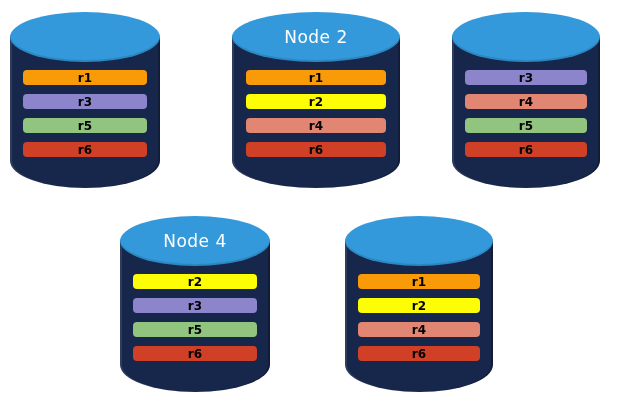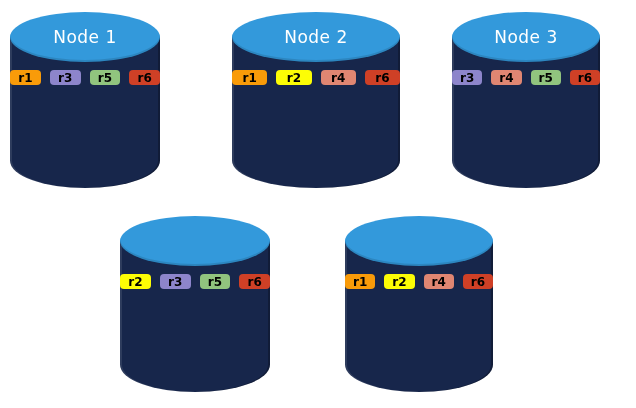--- a/index.html
+++ b/index.html
@@ -58,21 +58,21 @@
     pointer-events: none;
   }
 
   
   .replica-stack {
     position: absolute;
     left: 0;
     top: 58px;
     width: 100%;
     display: flex;
-    flex-direction: row;
+    flex-direction: column;
     align-items: center;
     gap: 9px;
   }
   .replica {
     width: 83%;
     height: 15px;
     border-radius: 4px;
     display: flex;
     align-items: center;
     justify-content: center;
@@ -83,21 +83,20 @@
     box-sizing: border-box;
   }
 </style>
 </head>
 <body>
 
 <div id="canvas" style="background: rgb(255, 255, 255);">
     <div class="node" style="left: 10px; top: 12px; width: 150px; height: 176px;">
       <div class="cyl-body" style="background: rgb(23, 38, 75);"></div>
       <div class="cyl-top" style="background: rgb(51, 153, 219);"></div>
-      <div class="node-label" style="color: rgb(255, 255, 255);">Node 1</div>
       <div class="replica-stack">
         <div class="replica" style="background: rgb(249, 155, 9); color: rgb(0, 0, 0);">r1</div>
         <div class="replica" style="background: rgb(141, 133, 203); color: rgb(0, 0, 0);">r3</div>
         <div class="replica" style="background: rgb(145, 196, 126); color: rgb(0, 0, 0);">r5</div>
         <div class="replica" style="background: rgb(207, 64, 38); color: rgb(0, 0, 0);">r6</div>
       </div>
     </div>
     <div class="node" style="left: 232px; top: 12px; width: 168px; height: 176px;">
       <div class="cyl-body" style="background: rgb(23, 38, 75);"></div>
       <div class="cyl-top" style="background: rgb(51, 153, 219);"></div>
@@ -105,31 +104,31 @@
       <div class="replica-stack">
         <div class="replica" style="background: rgb(249, 155, 9); color: rgb(0, 0, 0);">r1</div>
         <div class="replica" style="background: rgb(253, 253, 5); color: rgb(0, 0, 0);">r2</div>
         <div class="replica" style="background: rgb(224, 134, 114); color: rgb(0, 0, 0);">r4</div>
         <div class="replica" style="background: rgb(207, 64, 38); color: rgb(0, 0, 0);">r6</div>
       </div>
     </div>
     <div class="node" style="left: 452px; top: 12px; width: 148px; height: 176px;">
       <div class="cyl-body" style="background: rgb(23, 38, 75);"></div>
       <div class="cyl-top" style="background: rgb(51, 153, 219);"></div>
-      <div class="node-label" style="color: rgb(255, 255, 255);">Node 3</div>
       <div class="replica-stack">
         <div class="replica" style="background: rgb(141, 133, 203); color: rgb(0, 0, 0);">r3</div>
         <div class="replica" style="background: rgb(224, 134, 114); color: rgb(0, 0, 0);">r4</div>
         <div class="replica" style="background: rgb(145, 196, 126); color: rgb(0, 0, 0);">r5</div>
         <div class="replica" style="background: rgb(207, 64, 38); color: rgb(0, 0, 0);">r6</div>
       </div>
     </div>
     <div class="node" style="left: 120px; top: 216px; width: 150px; height: 176px;">
       <div class="cyl-body" style="background: rgb(23, 38, 75);"></div>
       <div class="cyl-top" style="background: rgb(51, 153, 219);"></div>
+      <div class="node-label" style="color: rgb(255, 255, 255);">Node 4</div>
       <div class="replica-stack">
         <div class="replica" style="background: rgb(253, 253, 5); color: rgb(0, 0, 0);">r2</div>
         <div class="replica" style="background: rgb(141, 133, 203); color: rgb(0, 0, 0);">r3</div>
         <div class="replica" style="background: rgb(145, 196, 126); color: rgb(0, 0, 0);">r5</div>
         <div class="replica" style="background: rgb(207, 64, 38); color: rgb(0, 0, 0);">r6</div>
       </div>
     </div>
     <div class="node" style="left: 345px; top: 216px; width: 148px; height: 176px;">
       <div class="cyl-body" style="background: rgb(23, 38, 75);"></div>
       <div class="cyl-top" style="background: rgb(51, 153, 219);"></div>

